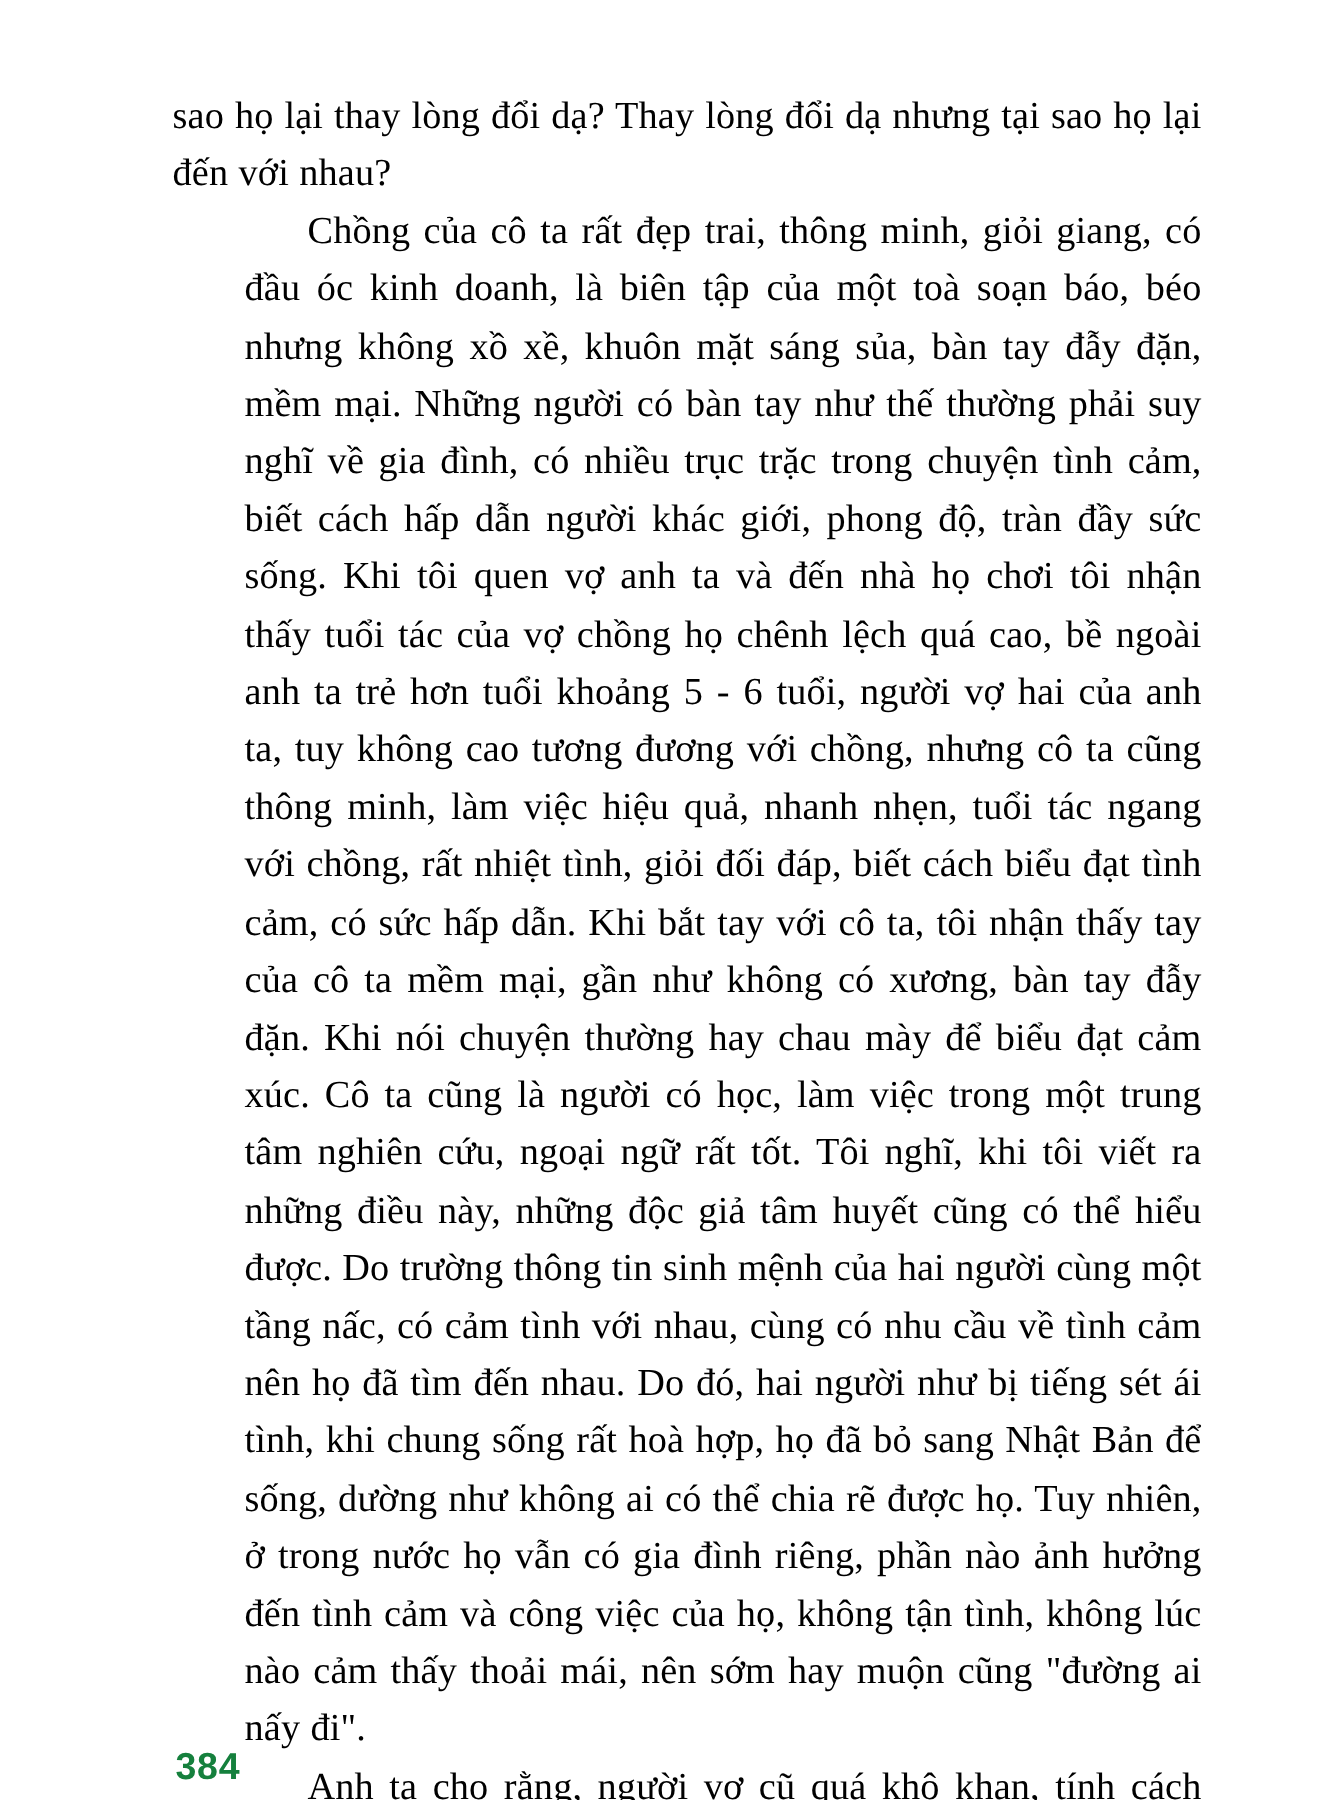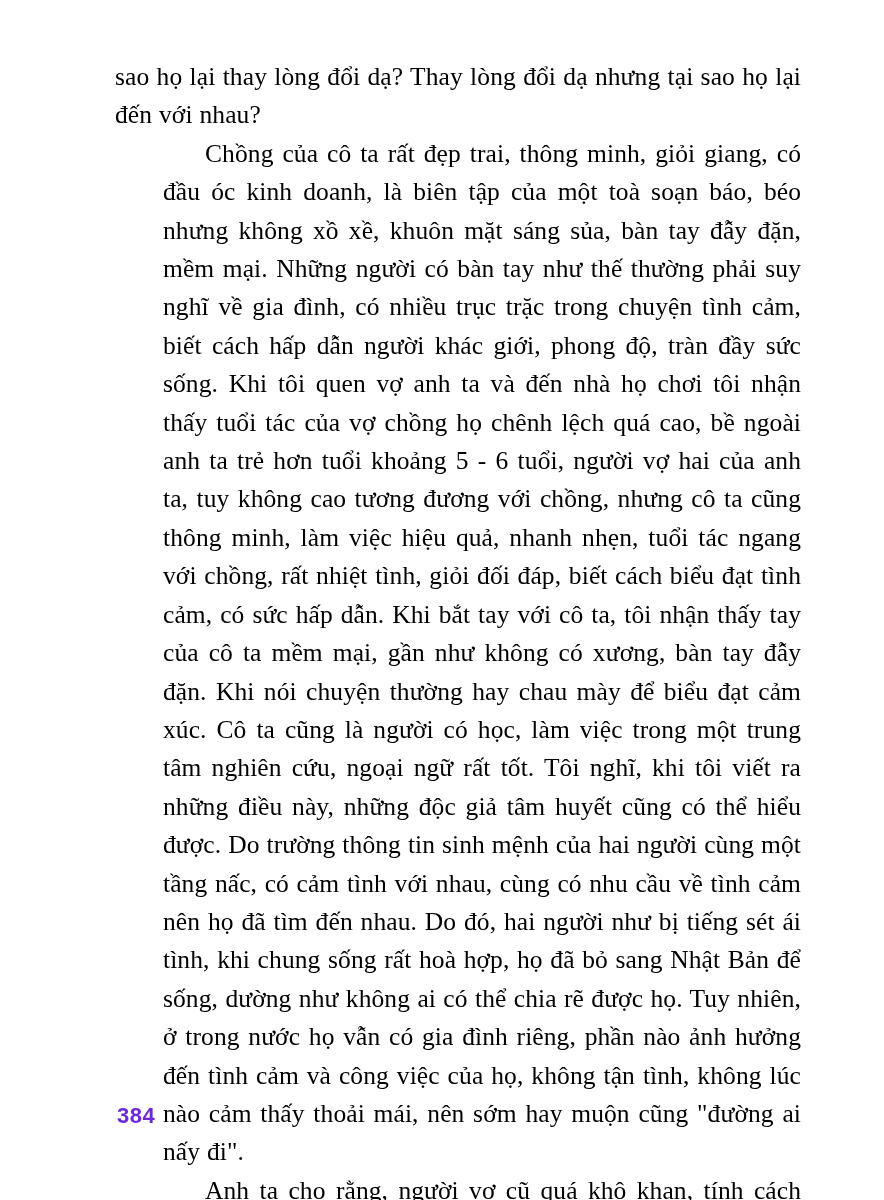--- a/index.html
+++ b/index.html
@@ -47,27 +47,27 @@
     content: "";
     display: inline-block;
     width: 100%;
   }
   .para.nostretch::after {
     content: none;
   }
   #page-number {
     position: absolute;
     left: 117px;
-    top: 1105px;
+    top: 1166px;
     font-family: "Liberation Sans", "DejaVu Sans", sans-serif;
     font-weight: bold;
-    font-size: 22px;
+    font-size: 25px;
     line-height: 1;
     letter-spacing: 0.5px;
-    color: #6d28d9;
+    color: #15803d;
   }
 </style>
 </head>
 <body>
 
 <div id="page">
 
   <div id="text-column">
     <p class="para nostretch">sao họ lại thay lòng đổi dạ? Thay lòng đổi dạ nhưng tại sao họ lại đến với nhau?</p>
     <p class="para indent nostretch">Chồng của cô ta rất đẹp trai, thông minh, giỏi giang, có đầu óc kinh doanh, là biên tập của một toà soạn báo, béo nhưng không xồ xề, khuôn mặt sáng sủa, bàn tay đẫy đặn, mềm mại. Những người có bàn tay như thế thường phải suy nghĩ về gia đình, có nhiều trục trặc trong chuyện tình cảm, biết cách hấp dẫn người khác giới, phong độ, tràn đầy sức sống. Khi tôi quen vợ anh ta và đến nhà họ chơi tôi nhận thấy tuổi tác của vợ chồng họ chênh lệch quá cao, bề ngoài anh ta trẻ hơn tuổi khoảng 5 - 6 tuổi, người vợ hai của anh ta, tuy không cao tương đương với chồng, nhưng cô ta cũng thông minh, làm việc hiệu quả, nhanh nhẹn, tuổi tác ngang với chồng, rất nhiệt tình, giỏi đối đáp, biết cách biểu đạt tình cảm, có sức hấp dẫn. Khi bắt tay với cô ta, tôi nhận thấy tay của cô ta mềm mại, gần như không có xương, bàn tay đẫy đặn. Khi nói chuyện thường hay chau mày để biểu đạt cảm xúc. Cô ta cũng là người có học, làm việc trong một trung tâm nghiên cứu, ngoại ngữ rất tốt. Tôi nghĩ, khi tôi viết ra những điều này, những độc giả tâm huyết cũng có thể hiểu được. Do trường thông tin sinh mệnh của hai người cùng một tầng nấc, có cảm tình với nhau, cùng có nhu cầu về tình cảm nên họ đã tìm đến nhau. Do đó, hai người như bị tiếng sét ái tình, khi chung sống rất hoà hợp, họ đã bỏ sang Nhật Bản để sống, dường như không ai có thể chia rẽ được họ. Tuy nhiên, ở trong nước họ vẫn có gia đình riêng, phần nào ảnh hưởng đến tình cảm và công việc của họ, không tận tình, không lúc nào cảm thấy thoải mái, nên sớm hay muộn cũng "đường ai nấy đi".</p>

